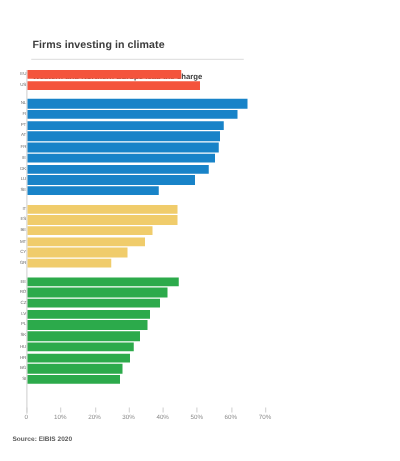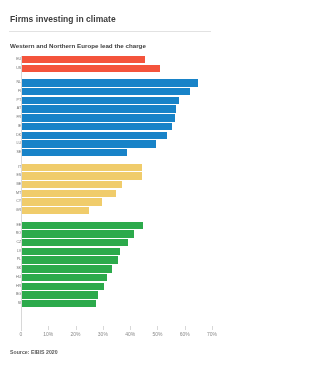--- a/index.html
+++ b/index.html
@@ -13,21 +13,21 @@
     font-family: "Liberation Sans", sans-serif;
     color: #333333;
     overflow: hidden;
     position: relative;
   }
 
   .card {
     width: 220px;
     height: 369px;
     box-sizing: border-box;
-    padding: 0;
+    padding: 16px;
     position: relative;
   }
 
   .chart-title {
     font-size: 8.5px;
     font-weight: bold;
     color: #3c3c3c;
     padding: 14px 10px 0 10px;
     letter-spacing: 0.05px;
     line-height: 10px;

